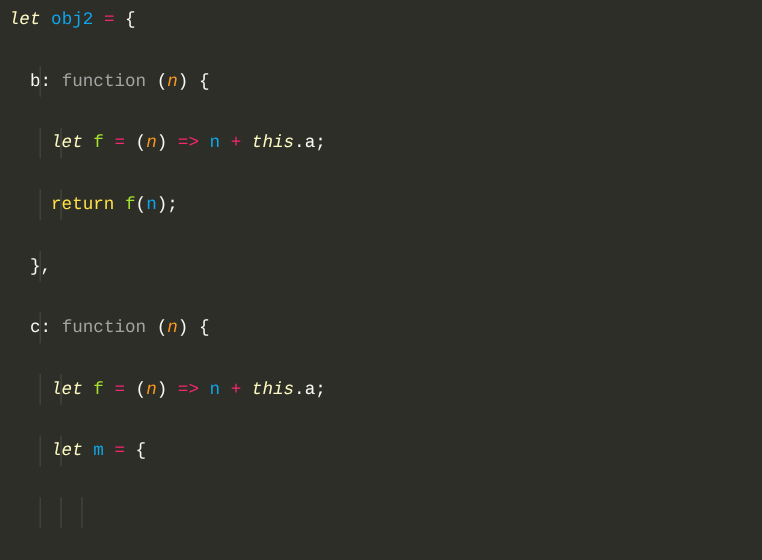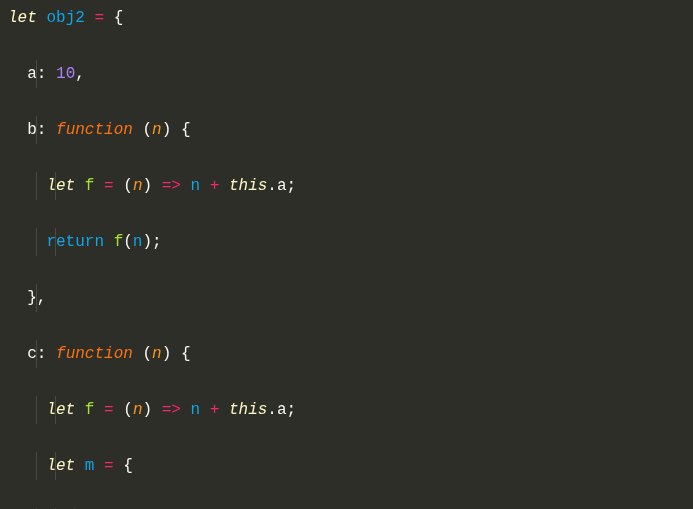--- a/index.html
+++ b/index.html
@@ -15,44 +15,43 @@
     overflow: hidden;
   }
   pre {
     margin: 0;
     padding: 4px 8px 4px 8px;
     white-space: pre;
     font-family: inherit;
   }
   .line { display: block; position: relative; }
   .k-decl { color: #fef9c3; font-style: italic; }      
-  .k-storage { color: #f97316; font-style: italic; }   
+  .k-storage { color: #a3a3a3; }   
   .op { color: #f92672; }                              
   .punct { color: #f8f8f2; }                           
   .num { color: #ae81ff; }                             
   .name { color: #0ea5e9; }                            
   .prop { color: #f8f8f2; }                            
   .param { color: #fd971f; font-style: italic; }       
   .funcname { color: #a6e22e; }                         
-  .kret { color: #0ea5e9; text-align: center; }                            
+  .kret { color: #fde047; text-align: center; }                            
   .indent-guide {
     border-left: 1px solid #4a4a42;
     display: inline-block;
     height: 100%;
     position: absolute;
   }
   .guide1 { left: 28px; }
   .guide2 { left: 47px; }
   .guide3 { left: 66px; }
 </style>
 </head>
 <body>
 
 <pre><span class="line"><span class="k-decl">let</span> <span class="name">obj2</span> <span class="op">=</span> <span class="punct">{</span></span>
-<span class="line"><span class="indent-guide guide1"></span>  <span class="prop">a</span><span class="punct">:</span> <span class="num">10</span><span class="punct">,</span></span>
 <span class="line"><span class="indent-guide guide1"></span>  <span class="prop">b</span><span class="punct">:</span> <span class="k-storage">function</span> <span class="punct">(</span><span class="param">n</span><span class="punct">)</span> <span class="punct">{</span></span>
 <span class="line"><span class="indent-guide guide1"></span><span class="indent-guide guide2"></span>    <span class="k-decl">let</span> <span class="funcname">f</span> <span class="op">=</span> <span class="punct">(</span><span class="param">n</span><span class="punct">)</span> <span class="op">=&gt;</span> <span class="name">n</span> <span class="op">+</span> <span class="k-decl">this</span><span class="punct">.</span><span class="prop">a</span><span class="punct">;</span></span>
 <span class="line"><span class="indent-guide guide1"></span><span class="indent-guide guide2"></span>    <span class="kret">return</span> <span class="funcname">f</span><span class="punct">(</span><span class="name">n</span><span class="punct">)</span><span class="punct">;</span></span>
 <span class="line"><span class="indent-guide guide1"></span>  <span class="punct">},</span></span>
 <span class="line"><span class="indent-guide guide1"></span>  <span class="prop">c</span><span class="punct">:</span> <span class="k-storage">function</span> <span class="punct">(</span><span class="param">n</span><span class="punct">)</span> <span class="punct">{</span></span>
 <span class="line"><span class="indent-guide guide1"></span><span class="indent-guide guide2"></span>    <span class="k-decl">let</span> <span class="funcname">f</span> <span class="op">=</span> <span class="punct">(</span><span class="param">n</span><span class="punct">)</span> <span class="op">=&gt;</span> <span class="name">n</span> <span class="op">+</span> <span class="k-decl">this</span><span class="punct">.</span><span class="prop">a</span><span class="punct">;</span></span>
 <span class="line"><span class="indent-guide guide1"></span><span class="indent-guide guide2"></span>    <span class="k-decl">let</span> <span class="name">m</span> <span class="op">=</span> <span class="punct">{</span></span>
 <span class="line"><span class="indent-guide guide1"></span><span class="indent-guide guide2"></span><span class="indent-guide guide3"></span>       </span>
 
 

